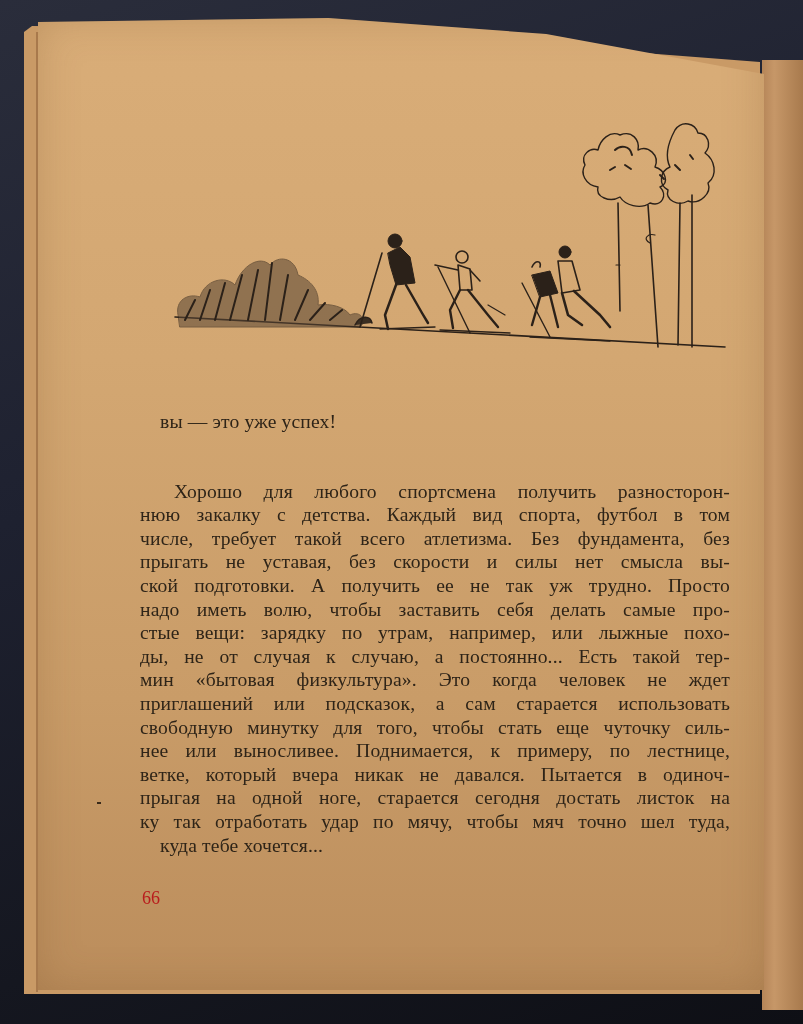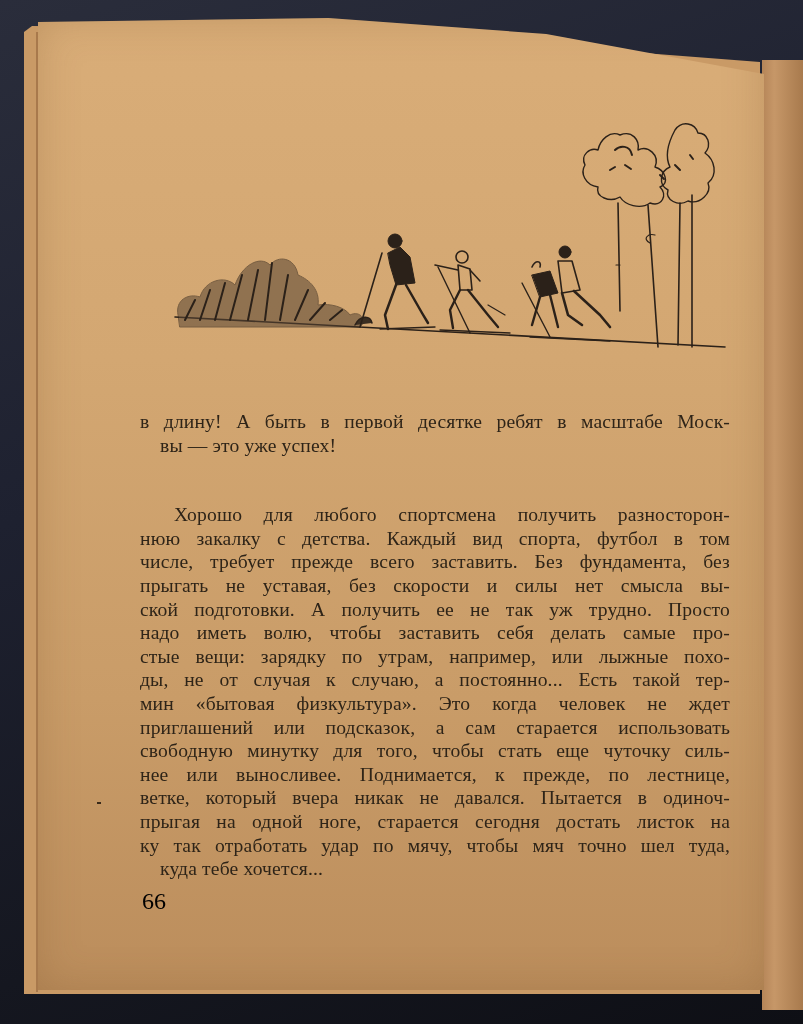--- a/index.html
+++ b/index.html
@@ -33,21 +33,21 @@
   .text-block {
     position: absolute; left: 140px; top: 410px; width: 590px;
     color: #2e2418; font-size: 19.6px; line-height: 23.6px;
     letter-spacing: 0.15px;
   }
   .line { white-space: nowrap; text-align: justify; text-align-last: justify; display: block; }
   .line.last { text-align-last: left; margin-left: 20px; }
   .line.indent { padding-left: 34px; margin-top: 46px; }
   .page-number {
     position: absolute; left: 142px; top: 888px;
-    color: #000000; font-size: 24px;
+    color: #b91c1c; font-size: 18px;
   }
   .stray-mark { position: absolute; left: 97px; top: 802px; width: 4px; height: 2px; background: #3a2a1a; }
 </style>
 </head>
 <body>
 
 <div class="page-stack"></div>
 <div class="right-page-edge"></div>
 <div class="page"></div>
 <div class="spine-line"></div>
@@ -95,34 +95,33 @@
     <path d="M415 50 C410 40 420 32 428 35 C430 25 440 15 450 20 C462 15 470 25 468 35 C478 30 490 40 485 52 C495 55 500 68 490 72 C498 80 492 92 480 88 C470 95 455 90 450 82 C440 88 425 82 428 72 C415 70 410 58 415 50 Z"></path>
     <path d="M445 35 C450 30 460 30 462 40 M455 50 l6 4 M440 55 l5 -3" stroke-width="2"></path>
     <path d="M505 15 C512 5 525 8 528 18 C538 18 542 30 535 38 C545 45 548 60 538 68 C542 78 530 90 518 86 C508 92 495 85 498 75 C488 70 490 56 500 52 C495 42 498 28 505 15 Z"></path>
     <path d="M490 60 l4 4 M505 50 l5 5 M520 40 l3 4" stroke-width="2"></path>
     <path d="M448 88 L450 196 M478 90 L488 232 M510 88 L508 230 M522 80 L522 232" stroke-width="1.6"></path>
     <path d="M450 150 L446 150 M485 120 C478 118 472 124 480 128" stroke-width="1.2"></path>
   </g>
 </svg>
 
 <div class="text-block">
-  <span class="line">в длину! А быть в первой десятке ребят в масштабе Моск-</span>
   <span class="line last">вы — это уже успех!</span>
   <span class="line indent">Хорошо для любого спортсмена получить разносторон-</span>
   <span class="line">нюю закалку с детства. Каждый вид спорта, футбол в том</span>
-  <span class="line">числе, требует прежде всего заставить. Без фундамента, без</span>
+  <span class="line">числе, требует такой всего атлетизма. Без фундамента, без</span>
   <span class="line">прыгать не уставая, без скорости и силы нет смысла вы-</span>
   <span class="line">ской подготовки. А получить ее не так уж трудно. Просто</span>
   <span class="line">надо иметь волю, чтобы заставить себя делать самые про-</span>
   <span class="line">стые вещи: зарядку по утрам, например, или лыжные похо-</span>
   <span class="line">ды, не от случая к случаю, а постоянно... Есть такой тер-</span>
   <span class="line">мин «бытовая физкультура». Это когда человек  не ждет</span>
   <span class="line">приглашений или подсказок, а сам старается использовать</span>
   <span class="line">свободную минутку для того, чтобы стать еще чуточку силь-</span>
-  <span class="line">нее или выносливее. Поднимается, к прежде, по лестнице,</span>
+  <span class="line">нее или выносливее. Поднимается, к примеру, по лестнице,</span>
   <span class="line">ветке, который вчера никак не давался. Пытается в одиноч-</span>
   <span class="line">прыгая на одной ноге, старается сегодня достать листок на</span>
   <span class="line">ку так отработать удар по мячу, чтобы мяч точно шел туда,</span>
   <span class="line last">куда тебе хочется...</span>
 </div>
 
 <div class="page-number">66</div>
 <div class="stray-mark"></div>
 
 </body></html>

